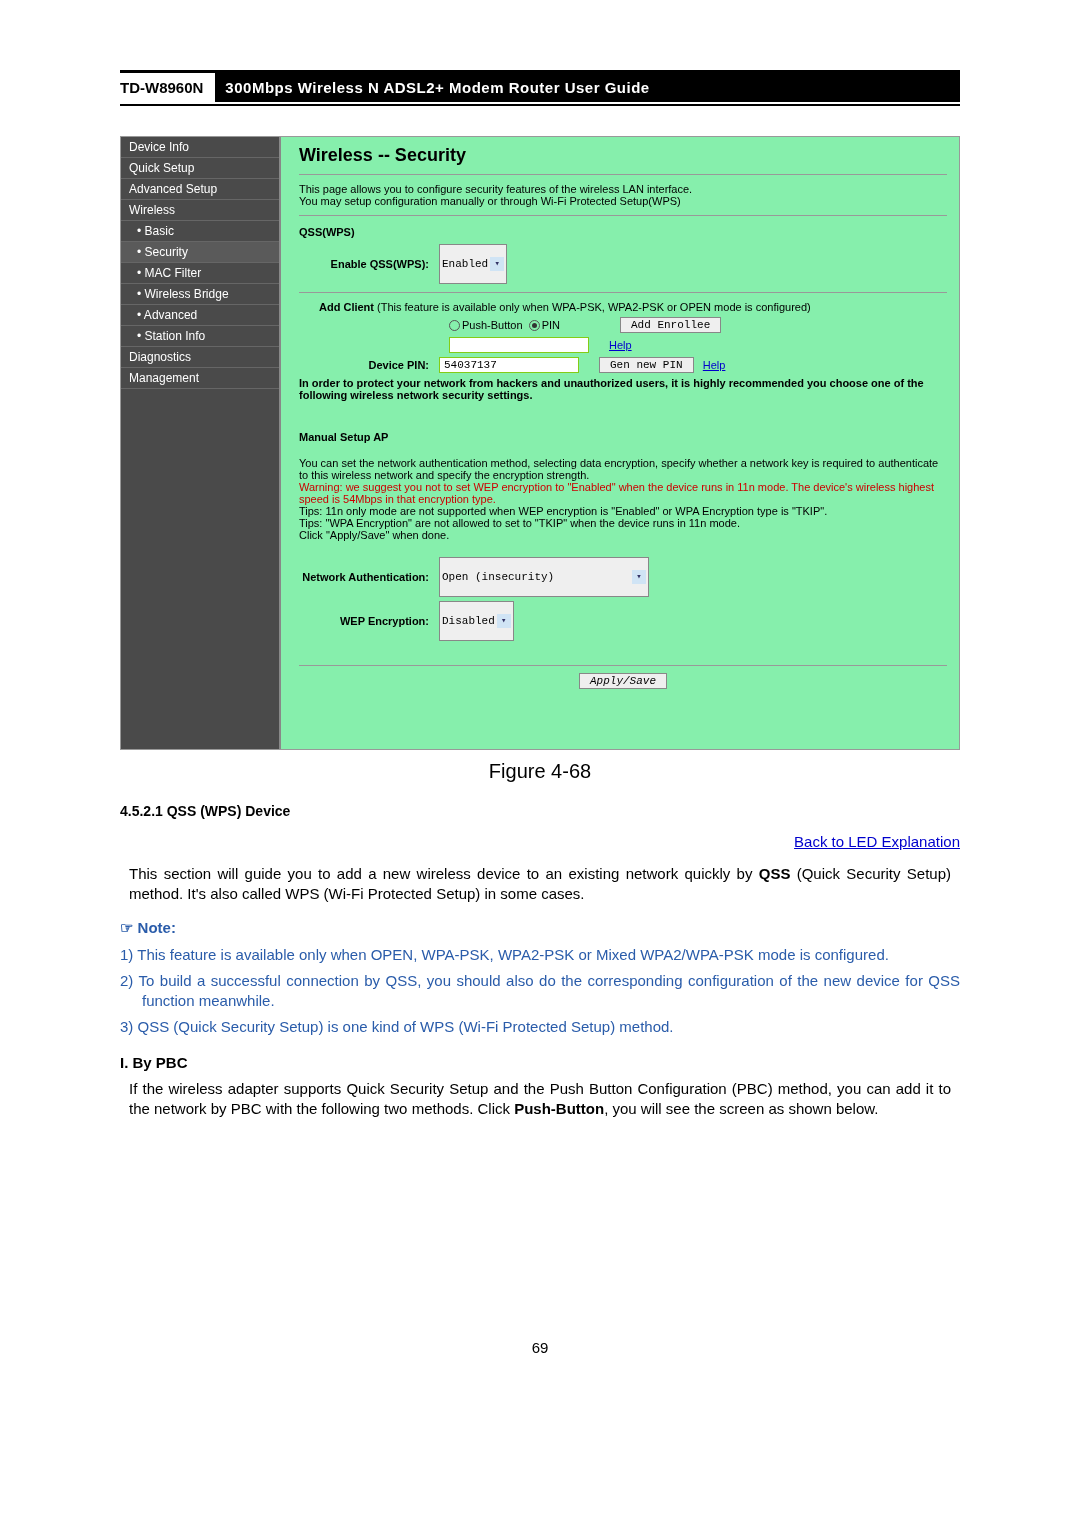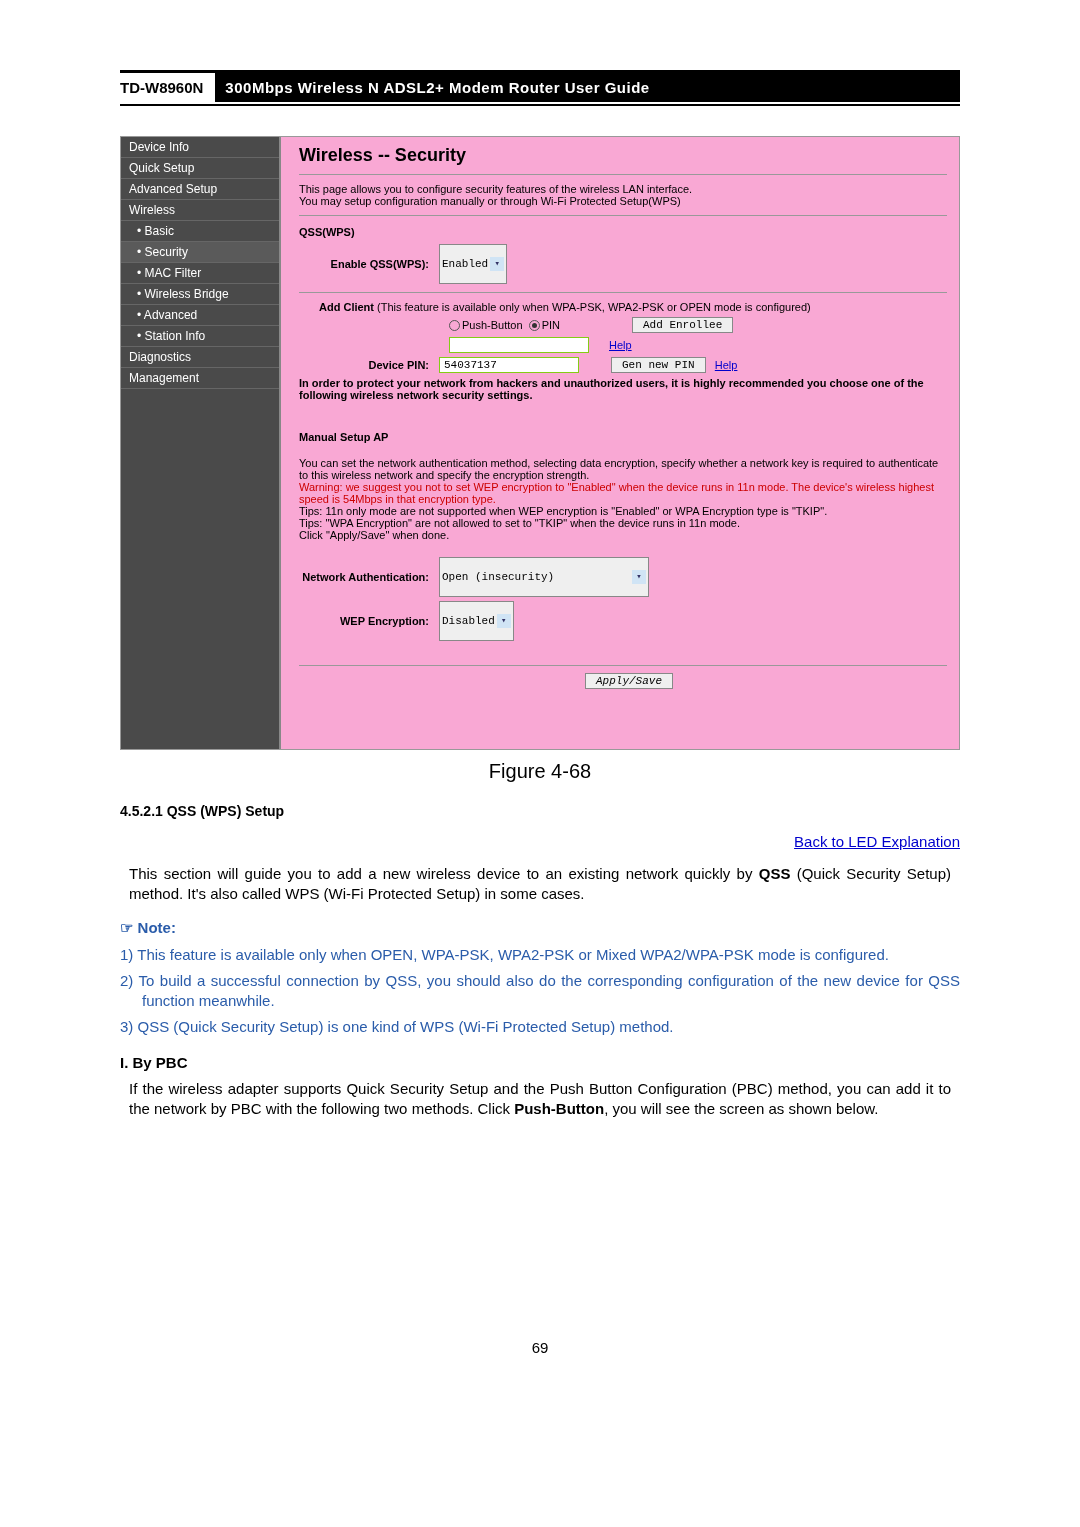--- a/index.html
+++ b/index.html
@@ -7,30 +7,30 @@
 .page{padding:70px 120px 0 120px;}
 .header-bar{display:flex;border-top:3px solid #000;}
 .model{background:#fff;color:#000;font-weight:bold;padding:6px 12px 6px 0;font-size:15px;}
 .title{background:#000;color:#fff;font-weight:bold;flex:1;padding:6px 10px;font-size:15px;letter-spacing:.5px;}
 .rule{border-bottom:2px solid #000;margin-top:2px;}
 .screenshot{margin:30px 0 10px 0;display:flex;border:1px solid #999;}
 .sidebar{width:160px;background:#4a4a4a;color:#fff;font-size:12px;border-right:2px solid #888;padding-bottom:360px;}
 .sidebar .item{padding:3px 8px;border-bottom:1px solid #666;cursor:pointer;}
 .sidebar .sub{padding-left:16px;color:#fff;}
 .sidebar .active{background:#5a5a5a;}
-.main{flex:1;background:#f9a8d4;padding:8px 12px 20px 18px;font-size:11px;color:#000;}
+.main{flex:1;background:#86efac;padding:8px 12px 20px 18px;font-size:11px;color:#000;}
 .main h2{font-size:18px;font-weight:bold;margin-bottom:6px;}
 .main hr{border:none;border-top:1px solid #999;margin:8px 0;}
 .row{display:flex;align-items:center;margin:4px 0;}
 .row .lbl{width:140px;text-align:right;padding-right:10px;font-weight:normal;}
 .row .lbl.b{font-weight:bold;}
 .txtbox{font-family:'Courier New',monospace;font-size:11px;border:1px solid #84cc16;padding:1px 4px;background:#fff;}
 .sel{font-family:'Courier New',monospace;font-size:11px;border:1px solid #888;background:#efefef;padding:12px 2px;display:inline-flex;align-items:center;}
 .sel-arrow{display:inline-block;width:14px;height:14px;background:#d0e4f5;margin-left:2px;text-align:center;font-size:9px;color:#336;line-height:14px;}
-.btn{font-family:'Courier New',monospace;font-size:11px;border:1px solid #888;background:#efefef;padding:1px 10px;cursor:pointer;margin-left:12px;}
+.btn{font-family:'Courier New',monospace;font-size:11px;border:1px solid #888;background:#efefef;padding:1px 10px;cursor:pointer;}
 .link{color:#00c;text-decoration:underline;font-size:11px;}
 .bold{font-weight:bold;}
 .red{color:#c00;}
 .center{text-align:center;}
 .caption{text-align:center;font-size:20px;margin:10px 0 20px 0;}
 .sec-num{font-weight:bold;font-size:14px;margin:10px 0;}
 .backlink{color:#00c;text-decoration:underline;font-size:15px;text-align:right;margin:14px 0;}
 .body-text{font-size:15px;text-align:justify;line-height:1.35;margin:8px 9px;}
 .note-hdr{color:#2a5caa;font-weight:bold;font-size:15px;margin:14px 0 8px 0;}
 .note-list{list-style:none;padding-left:0;}
@@ -135,21 +135,21 @@
       </div>
       <hr style="margin-top:24px;">
       <div class="center" style="margin-top:6px;font-style:italic;">
         <span class="btn">Apply/Save</span>
       </div>
     </div>
   </div>
 
   <div class="caption">Figure 4-68</div>
 
-  <div class="sec-num">4.5.2.1   QSS (WPS) Setup</div>
+  <div class="sec-num">4.5.2.1   QSS (WPS) Device</div>
   <div class="backlink"><span>Back to LED Explanation</span></div>
 
   <p class="body-text">
     <span>This section will guide you to add a new wireless device to an existing network quickly by </span><span class="bold">QSS</span><span> (Quick Security Setup) method. It's also called WPS (Wi-Fi Protected Setup) in some cases.</span>
   </p>
 
   <div class="note-hdr">☞  Note:</div>
   <ul class="note-list">
     <li>1)  This feature is available only when OPEN, WPA-PSK, WPA2-PSK or Mixed WPA2/WPA-PSK mode is configured.</li>
     <li>2)  To build a successful connection by QSS, you should also do the corresponding configuration of the new device for QSS function meanwhile.</li>

